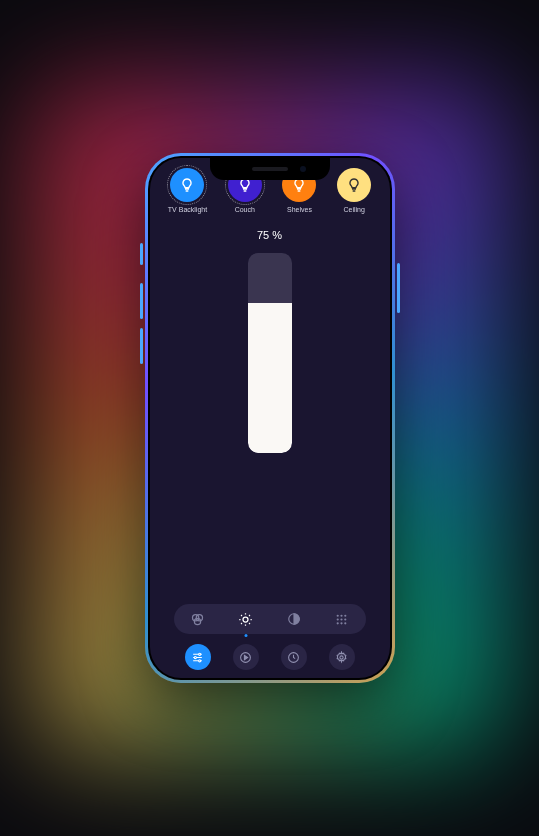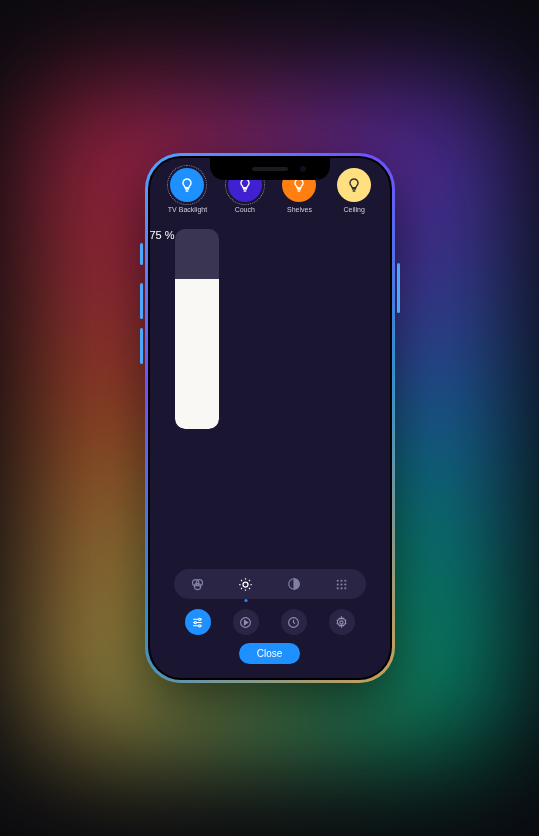--- a/index.html
+++ b/index.html
@@ -68,22 +68,22 @@
   position: relative;
 }
 .bulb.selected::before {
   content: ''; position: absolute; inset: -3px;
   border: 1px dotted rgba(255,255,255,0.5);
   border-radius: 50%;
 }
 .light-label { color: #d0d0e0; font-size: 7px; }
 
 .brightness-area {
-  flex: 1; display: flex; flex-direction: row;
-  align-items: flex-start; padding-top: 10px;
+  flex: 1; display: flex; flex-direction: column;
+  align-items: center; padding-top: 10px;
 }
 .pct { color: #fff; font-size: 11px; font-weight: 500; margin-bottom: 12px; }
 .slider-track {
   width: 44px; height: 200px; background: #3a3550;
   border-radius: 10px; position: relative; overflow: hidden;
 }
 .slider-fill {
   position: absolute; bottom: 0; left: 0; right: 0;
   background: #faf8f5; border-radius: 0 0 10px 10px;
 }
@@ -240,19 +240,16 @@
             </svg>
         </div>
         <div class="action-btn">
           <svg width="13" height="13" viewBox="0 0 24 24" fill="none" stroke="currentColor" stroke-width="2">
               <circle cx="12" cy="12" r="3"></circle>
               <path d="M12 2l1 3 3-1 1 3 3 1-1 3 1 3-3 1-1 3-3-1-1 3-1-3-3 1-1-3-3-1 1-3-1-3 3-1 1-3 3 1z"></path>
             </svg>
         </div>
       </div>
 
-      <div class="close-row">
-        <button class="close-btn">Close</button>
-      </div>
 
     </div>
   </div>
 </div>
 
 </body></html>

